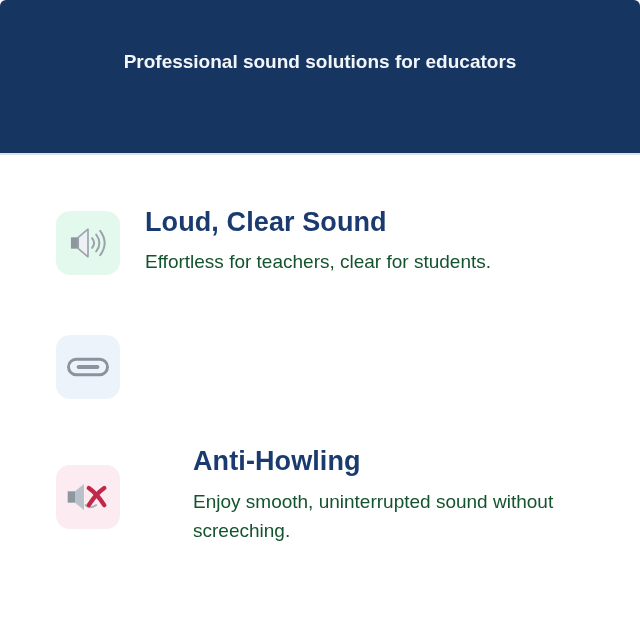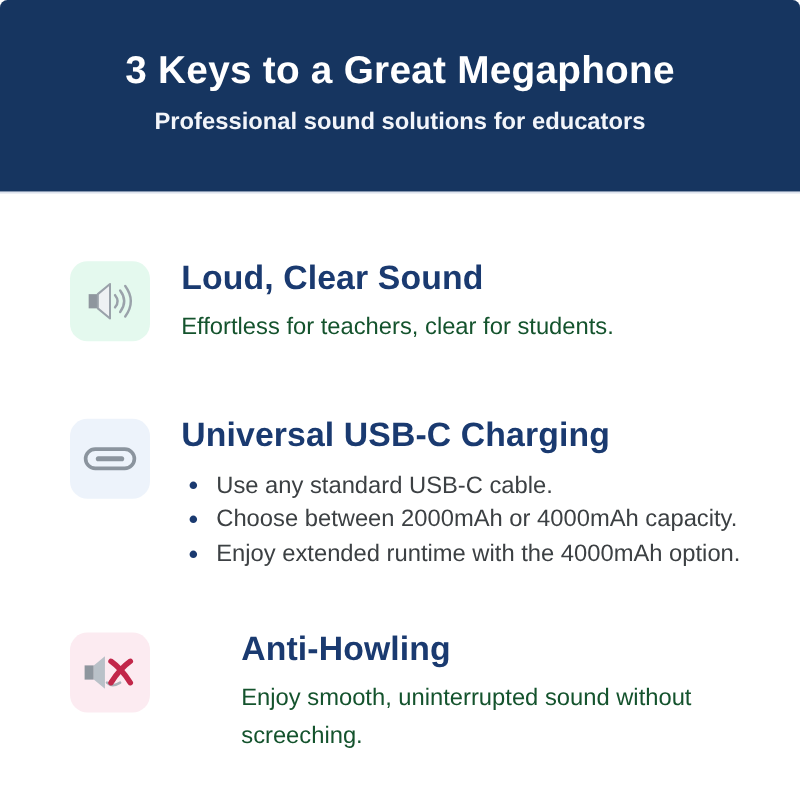--- a/index.html
+++ b/index.html
@@ -40,21 +40,21 @@
     font-weight: 700;
     margin-top: 13px;
   }
   
   .main {
     padding-left: 56px;
     padding-right: 30px;
   }
   .section {
     display: flex;
-    align-items: flex-start;
+    align-items: center;
   }
   .section-1 { margin-top: 52px; }
   .section-2 { margin-top: 57px; }
   .section-3 { margin-top: 47px; gap: 48px; }
 
   .icon-tile {
     flex: 0 0 auto;
     width: 64px;
     height: 64px;
     border-radius: 14px;
@@ -110,21 +110,20 @@
     font-size: 21px;
     font-weight: bold;
   }
 </style>
 </head>
 <body>
 
 <div class="page">
 
   <div class="header">
-    <div class="header-title">3 Keys to a Great Megaphone</div>
     <div class="header-subtitle">Professional sound solutions for educators</div>
   </div>
 
   <div class="main">
 
     <div class="section section-1">
       <div class="icon-tile icon-tile-speaker">
         <svg viewBox="0 0 64 64" aria-hidden="true">
           <rect x="11" y="25" width="9" height="14" fill="#8e969e"></rect>
           <polygon points="20,25 32,15 32,49 20,39" fill="#eef1f3" stroke="#9aa2aa" stroke-width="2" stroke-linejoin="round"></polygon>
@@ -139,28 +138,20 @@
       </div>
     </div>
 
     <div class="section section-2">
       <div class="icon-tile icon-tile-usbc">
         <svg viewBox="0 0 64 64" aria-hidden="true">
           <rect x="8" y="22.5" width="48" height="19" rx="9.5" fill="none" stroke="#8b949e" stroke-width="3.6"></rect>
           <rect x="18" y="29.5" width="28" height="5" rx="2.5" fill="#8b949e"></rect>
         </svg>
       </div>
-      <div class="section-text">
-        <div class="section-heading">Universal USB-C Charging</div>
-        <ul class="bullet-list">
-          <li>Use any standard USB-C cable.</li>
-          <li>Choose between 2000mAh or 4000mAh capacity.</li>
-          <li>Enjoy extended runtime with the 4000mAh option.</li>
-        </ul>
-      </div>
     </div>
 
     <div class="section section-3">
       <div class="icon-tile icon-tile-muted">
         <svg viewBox="0 0 64 64" aria-hidden="true">
           <rect x="7" y="25" width="9" height="14" fill="#8e969e"></rect>
           <polygon points="16,25 27,16 27,48 16,39" fill="#b9c1c8"></polygon>
           <path d="M29 42 q5 5 13 0" stroke="#aab1b8" fill="none" stroke-width="2.4" stroke-linecap="round"></path>
           <path d="M33 21 Q43 28 52 42" stroke="#c2274a" fill="none" stroke-width="5.4" stroke-linecap="round"></path>
           <path d="M52 21 Q42 28 33 42" stroke="#c2274a" fill="none" stroke-width="5.4" stroke-linecap="round"></path>

